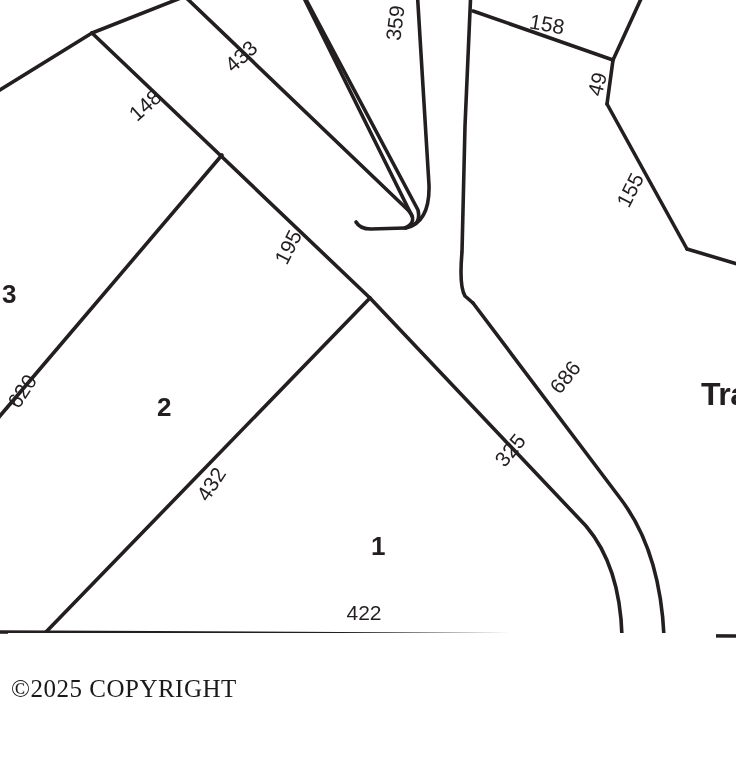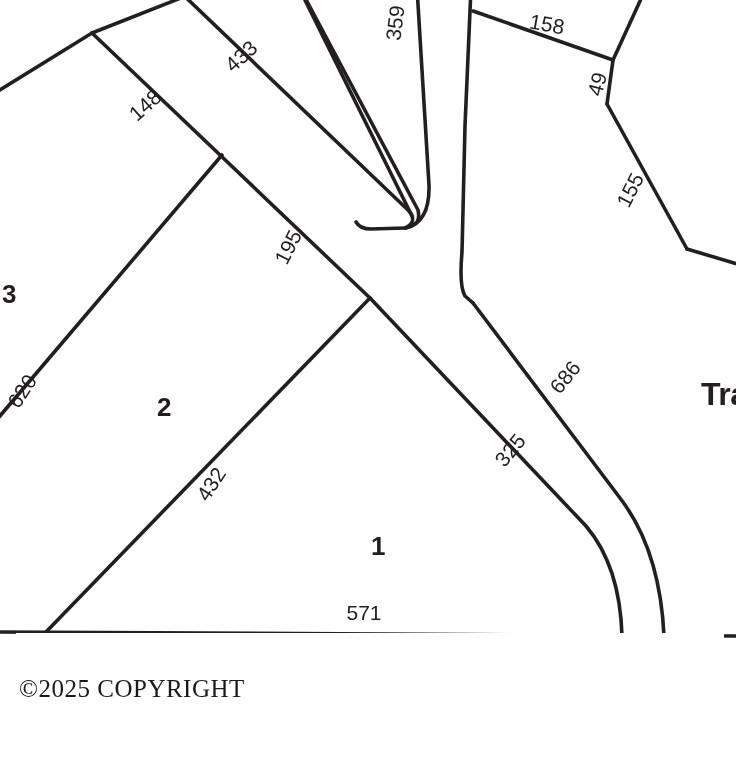--- a/index.html
+++ b/index.html
@@ -42,21 +42,21 @@
     font-size: 26px;
     font-weight: 700;
   }
   .tract-label {
     font-size: 32px;
     font-weight: 700;
     letter-spacing: -0.5px;
   }
   #copyright-bar {
     position: absolute;
-    left: 16px;
+    left: 8px;
     bottom: 0;
     width: 708px;
     height: 126px;
     background: #ffffff;
   }
   #copyright-text {
     position: absolute;
     left: 3px;
     top: 42px;
     font-family: "Liberation Serif", serif;
@@ -135,19 +135,19 @@
   <div class="map-label dim-label" style="left:395px;top:23px;  transform:translate(-50%,-50%) rotate(-83deg);">359</div>
   <div class="map-label dim-label" style="left:547px;top:24px;  transform:translate(-50%,-50%) rotate(10deg);">158</div>
   <div class="map-label dim-label" style="left:597px;top:84px;  transform:translate(-50%,-50%) rotate(-75deg);">49</div>
   <div class="map-label dim-label" style="left:630px;top:190px; transform:translate(-50%,-50%) rotate(-63deg);">155</div>
   <div class="map-label dim-label" style="left:145px;top:105px; transform:translate(-50%,-50%) rotate(-42deg);">148</div>
   <div class="map-label dim-label" style="left:288px;top:247px; transform:translate(-50%,-50%) rotate(-63deg);">195</div>
   <div class="map-label dim-label" style="left:22px; top:391px; transform:translate(-50%,-50%) rotate(-57deg);">620</div>
   <div class="map-label dim-label" style="left:211px;top:484px; transform:translate(-50%,-50%) rotate(-57deg);">432</div>
   <div class="map-label dim-label" style="left:565px;top:377px; transform:translate(-50%,-50%) rotate(-51deg);">686</div>
   <div class="map-label dim-label" style="left:510px;top:450px; transform:translate(-50%,-50%) rotate(-51deg);">325</div>
-  <div class="map-label dim-label" style="left:364px;top:612px; transform:translate(-50%,-50%) rotate(0deg);">571</div>
+  <div class="map-label dim-label" style="left:364px;top:612px; transform:translate(-50%,-50%) rotate(0deg);">422</div>
 
   <div id="copyright-bar">
     <div id="copyright-text">©2025 COPYRIGHT</div>
   </div>
 
 </div>
 
 </body></html>

